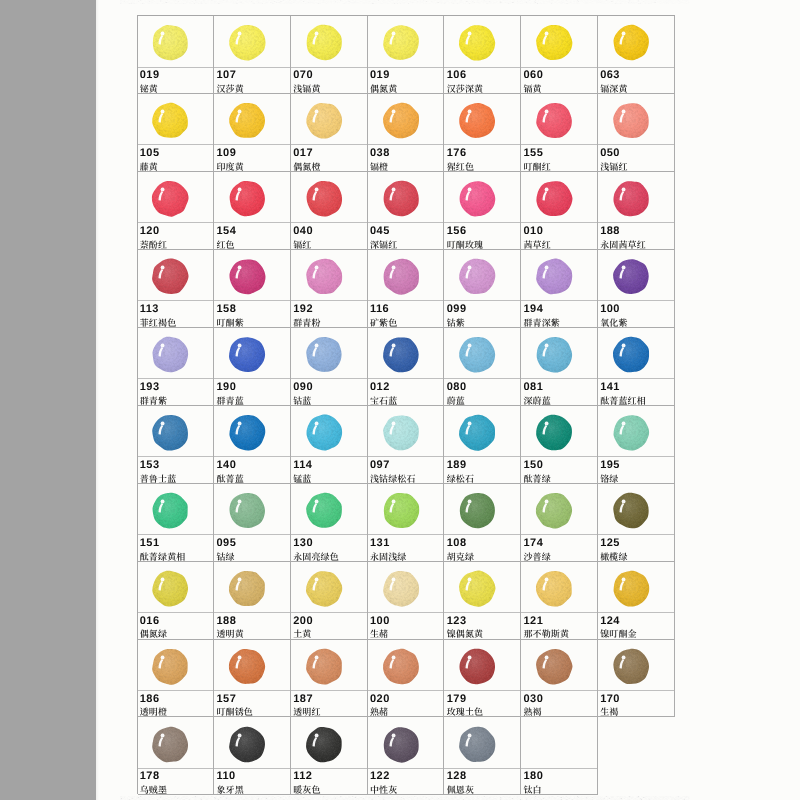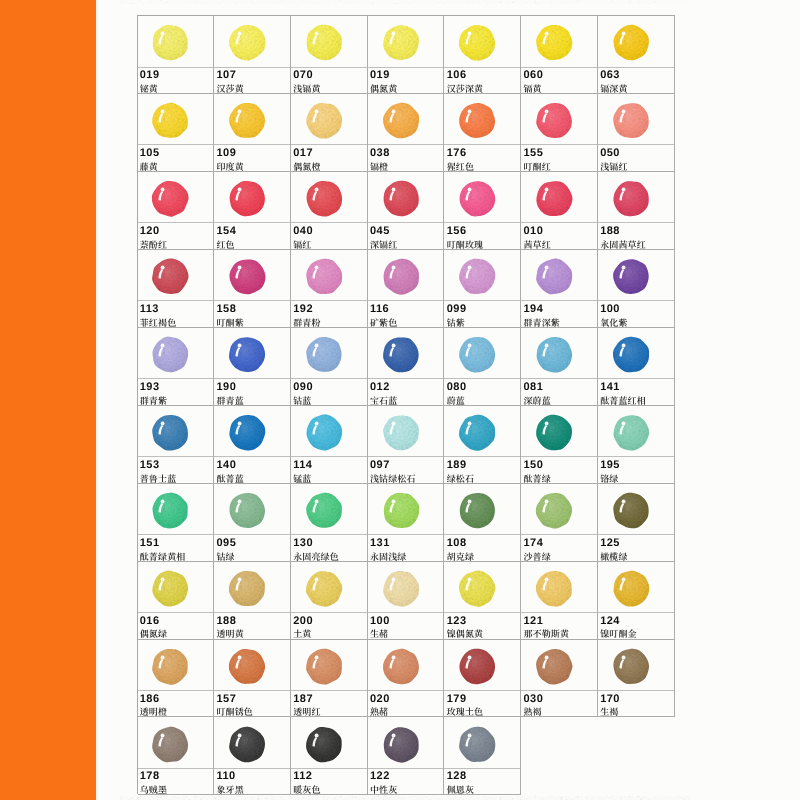--- a/index.html
+++ b/index.html
@@ -4,21 +4,21 @@
 <title>Watercolor Swatch Chart</title>
 <style>
   html,body{margin:0;padding:0;}
   body{
     width:800px;height:800px;overflow:hidden;
     background:#ffffff;
     font-family:"Liberation Sans","DejaVu Sans",sans-serif;
     -webkit-font-smoothing:antialiased;
     text-rendering:geometricPrecision;
   }
-  #page{position:relative;width:800px;height:800px;overflow:hidden;background:#f97316;}
+  #page{position:relative;width:800px;height:800px;overflow:hidden;background:#a3a3a3;}
   .code,.name{transform:translateZ(0);}
   
   #paper{position:absolute;left:96px;top:0;width:704px;height:800px;background:#fcfcfa;}
   #paper:before{content:"";position:absolute;left:0;top:0;width:3px;height:100%;
     background:linear-gradient(to right,rgba(0,0,0,0.05),rgba(0,0,0,0));}
   
   .edge-text{position:absolute;left:120px;width:570px;overflow:hidden;pointer-events:none;}
   #edge-top{top:0px;height:4px;opacity:0.22;}
   #edge-bottom{top:795.5px;height:4.5px;opacity:0.5;}
   .edge-text svg{display:block;width:100%;height:100%;}
@@ -1440,14 +1440,21 @@
                 <path d="M27.5,29.8 C22.4,35.0 19.3,43.6 18.8,54.2 L25.0,55.2 C25.4,45.4 27.6,37.8 31.2,33.2 Z"></path>
               </g>
             </svg>
           </div>
         </div>
         <div class="label-area">
           <div class="code">128</div>
           <div class="name">佩恩灰</div>
         </div>
       </div>
+<div class="cell">
+        <div class="swatch-area"></div>
+        <div class="label-area">
+          <div class="code">180</div>
+          <div class="name">钛白</div>
+        </div>
+      </div>
 </div>
 </div>
 
 </body></html>

